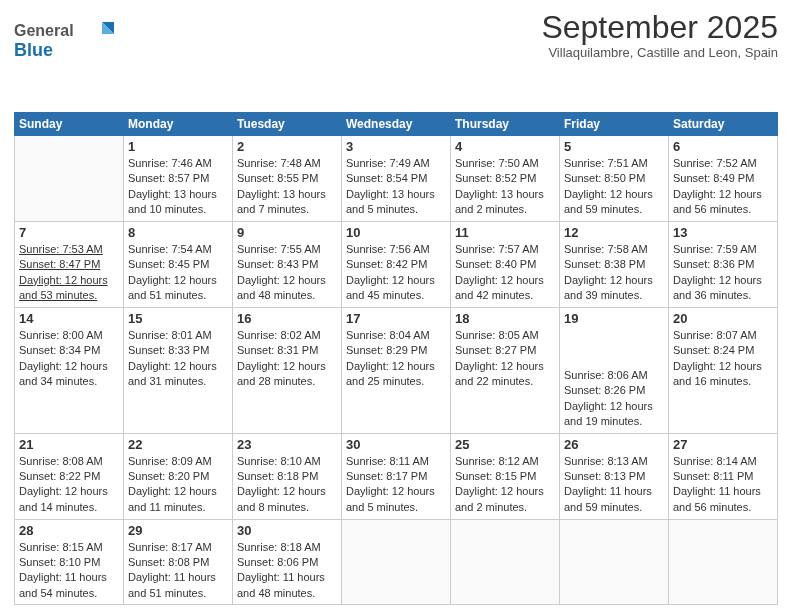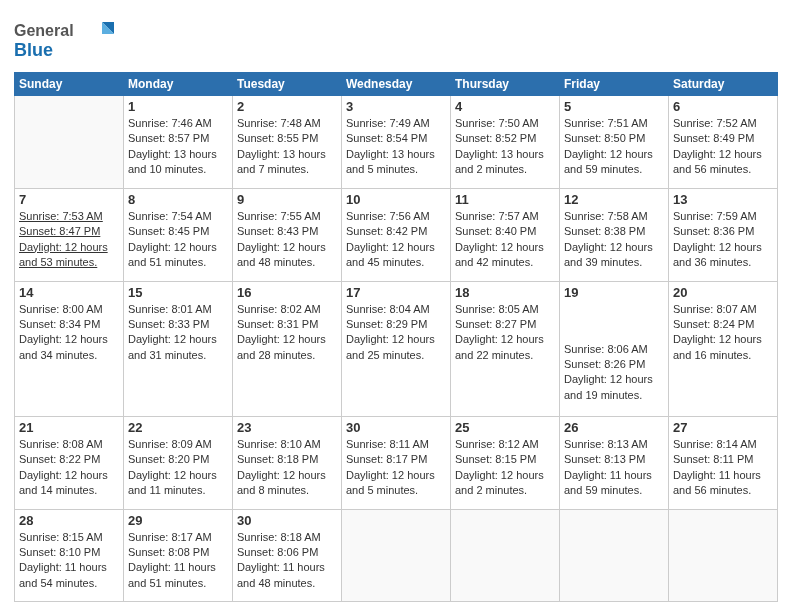--- a/index.html
+++ b/index.html
@@ -9,20 +9,21 @@
       font-family: Arial, sans-serif;
       background: #fff;
       overflow: hidden;
     }
     .page {
       width: 792px;
       height: 612px;
       padding: 10px 14px 10px 14px;
       display: flex;
       flex-direction: column;
+      gap: 40px;
     }
     .header {
       display: flex;
       align-items: flex-start;
       justify-content: space-between;
       margin-bottom: 6px;
     }
     .logo-container {
       display: flex;
       align-items: center;
@@ -96,20 +97,24 @@
     <div class="logo-container">
       <svg class="logo-svg" width="110" height="52" viewBox="0 0 110 52">
 
         <text x="0" y="22" font-family="Arial" font-size="16" font-weight="bold" fill="#555">General</text>
 
         <polygon points="88,8 100,8 100,20" fill="#1a6faf"></polygon>
         <polygon points="88,8 100,20 88,20" fill="#5baee0"></polygon>
 
         <text x="0" y="42" font-family="Arial" font-size="18" font-weight="bold" fill="#1a6faf">Blue</text>
       </svg>
+    </div>
+    <div class="title-block">
+      <div class="month-title">September 2025</div>
+      <div class="subtitle">Villaquilambre, Castille and Leon, Spain</div>
     </div>
   </div>
 
   <table class="calendar">
     <thead>
       <tr>
         <th>Sunday</th>
         <th>Monday</th>
         <th>Tuesday</th>
         <th>Wednesday</th>

